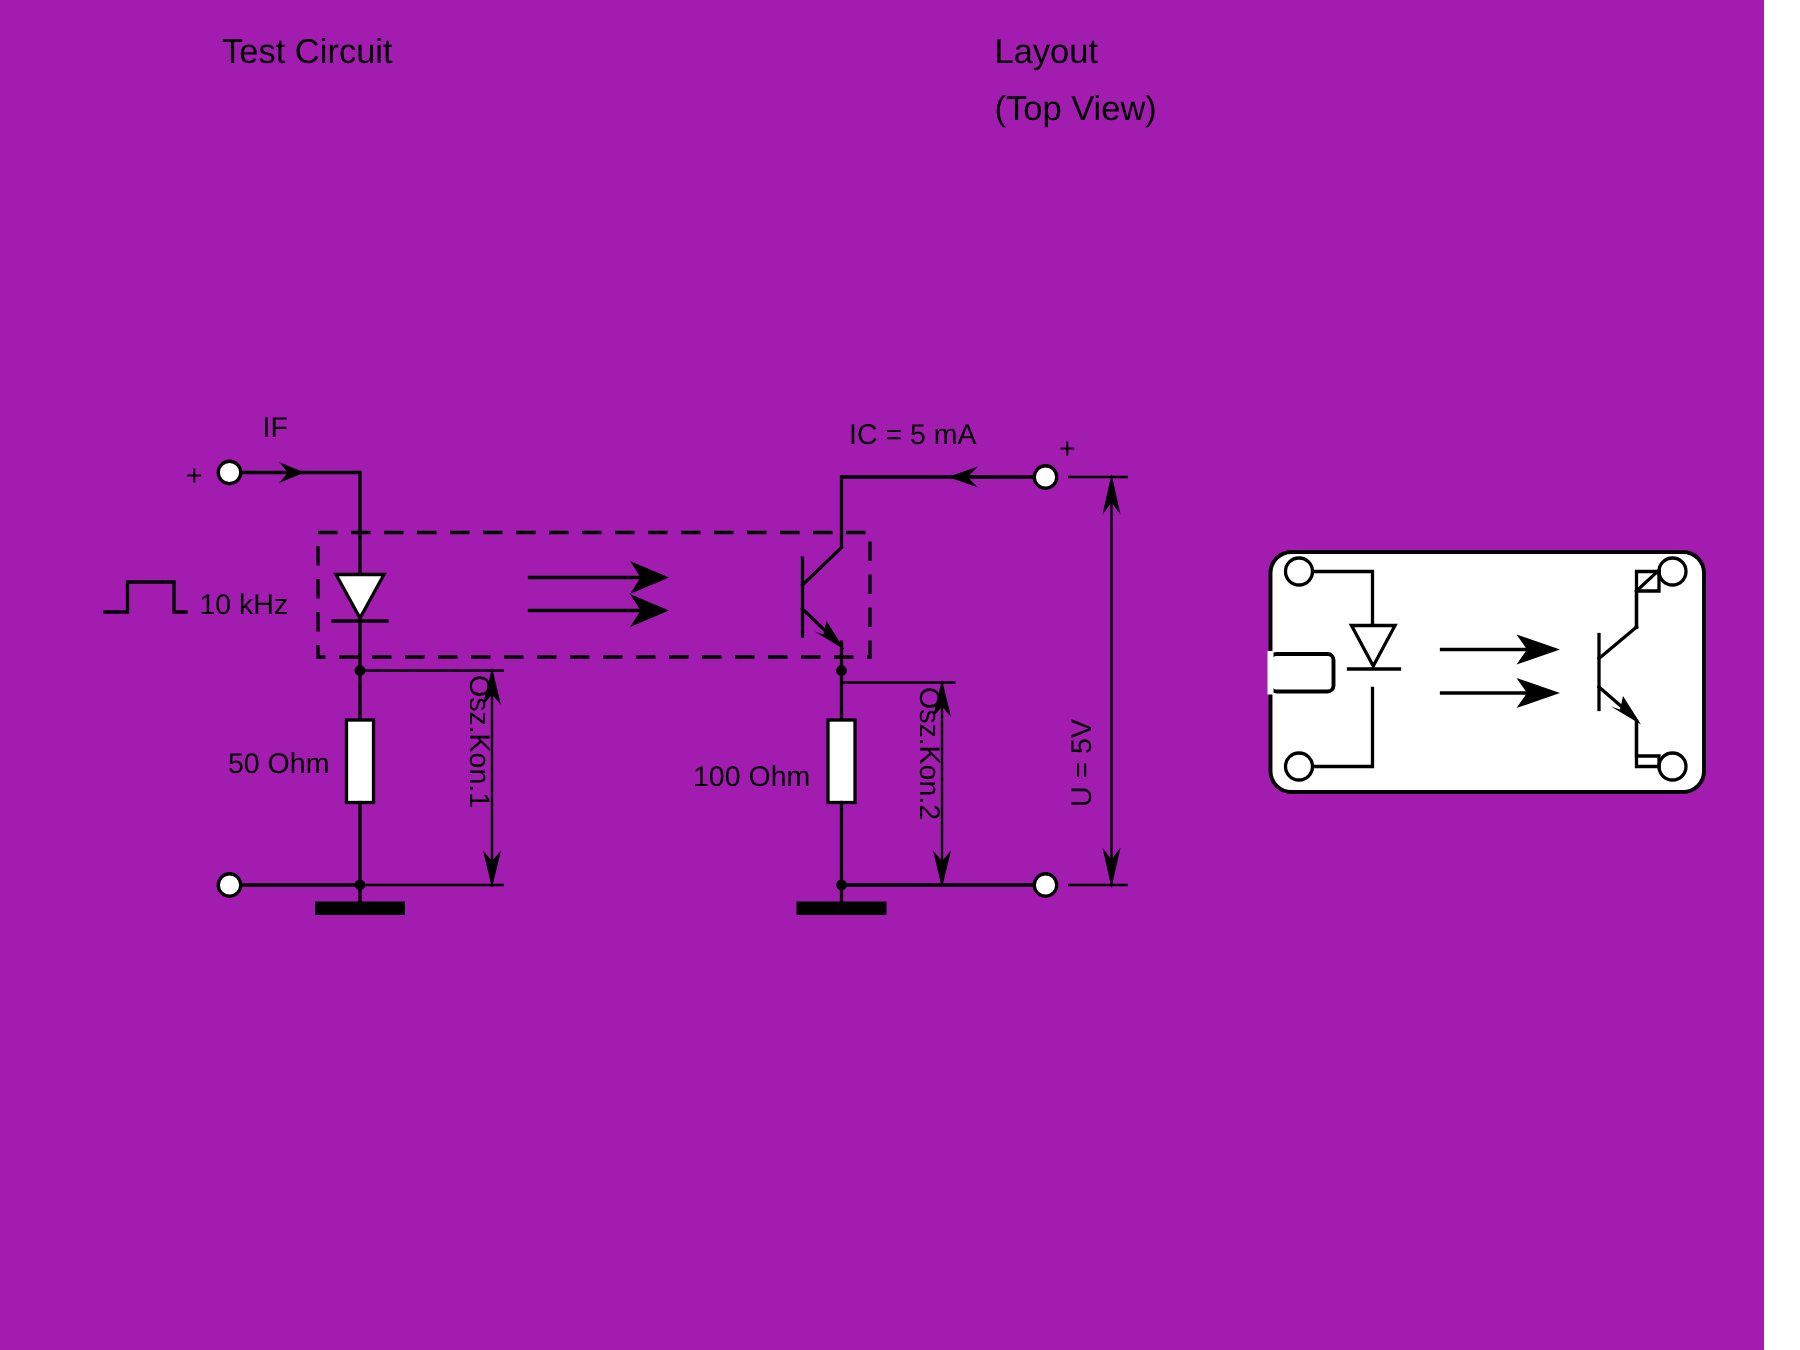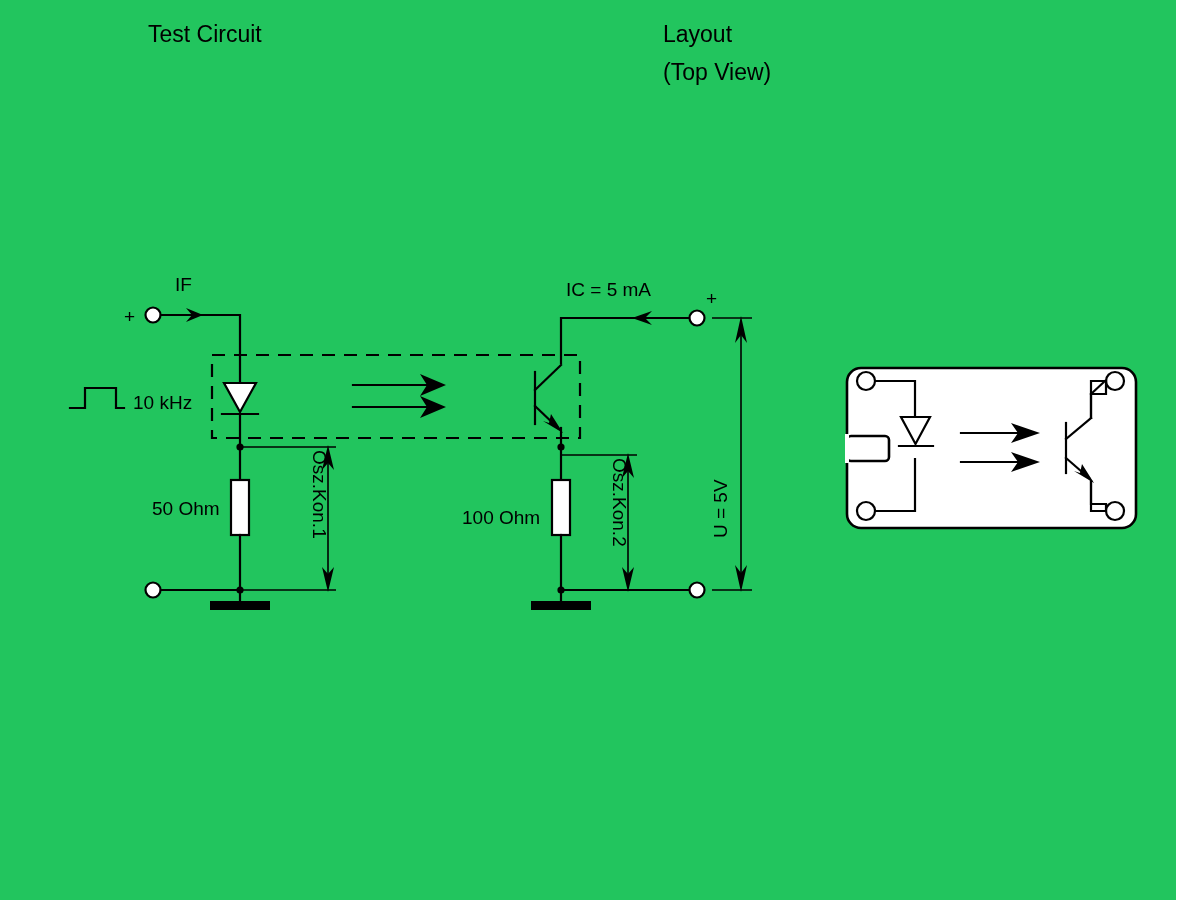--- a/index.html
+++ b/index.html
@@ -4,21 +4,21 @@
 <style>
   html, body {
     margin: 0;
     padding: 0;
     background: #ffffff;
   }
   #root {
     position: relative;
     width: 1176px;
     height: 900px;
-    background: #22c55e;
+    background: #a21caf;
     font-family: "Liberation Sans", sans-serif;
     overflow: hidden;
   }
   #canvas {
     position: absolute;
     left: 0;
     top: 0;
   }
   text {
     font-family: "Liberation Sans", sans-serif;

